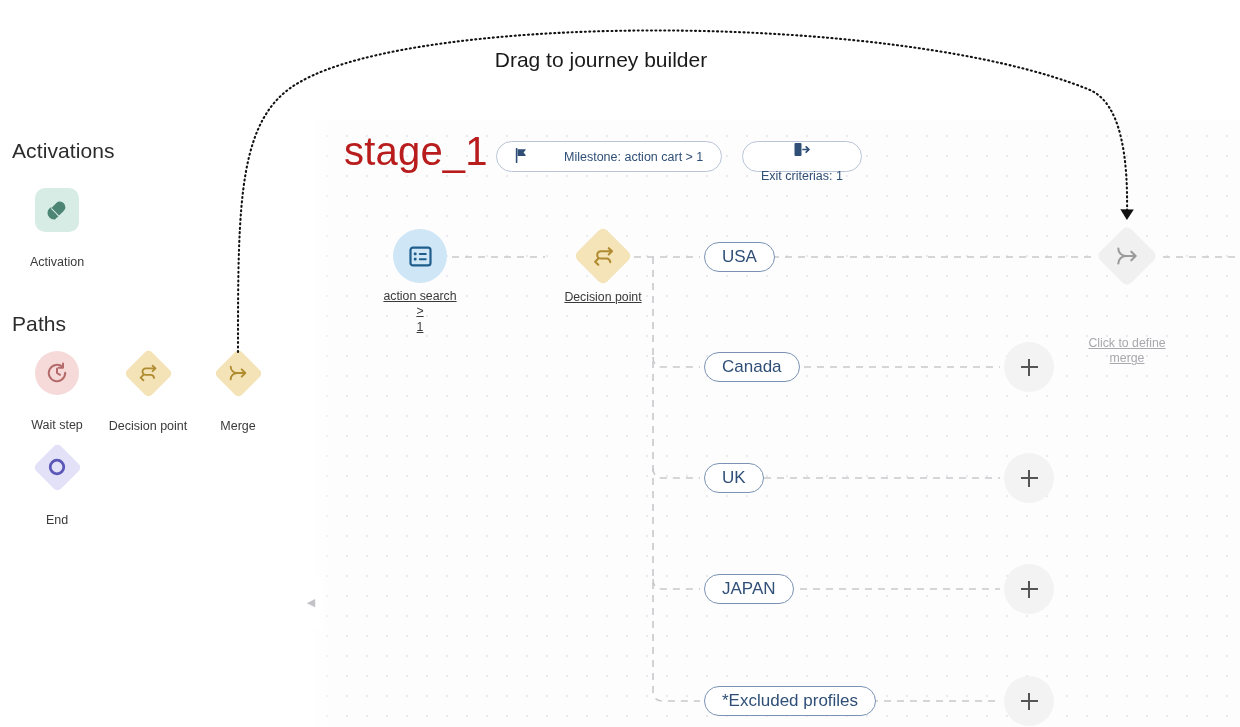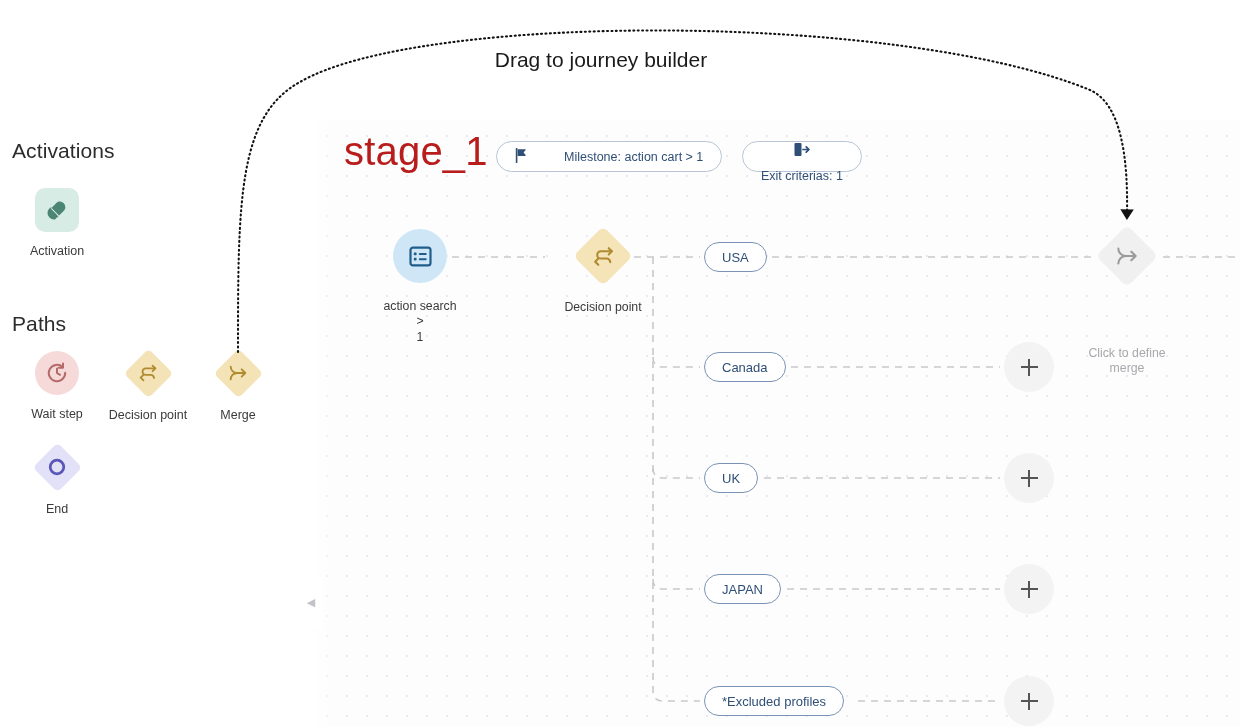--- a/index.html
+++ b/index.html
@@ -25,21 +25,21 @@
   #heading-activations { top: 139px; }
   #heading-paths { top: 312px; }
 
   .palette-item {
     position: absolute;
     width: 86px;
     display: flex; flex-direction: column; align-items: center;
     cursor: grab;
   }
   .palette-item .pi-label {
-    margin-top: 12px;
+    margin-top: 23px;
     font-size: 12.5px; color: #3a3a3a; text-align: center;
     white-space: nowrap; line-height: 1.2;
   }
 
   .shape-rounded {
     width: 44px; height: 44px; border-radius: 10px;
     display: flex; align-items: center; justify-content: center;
     background: #d7ece5;
   }
   .shape-circle {
@@ -105,22 +105,22 @@
   }
   #badge-milestone { left: 496px; top: 141px; gap: 36px; }
   #badge-exit { left: 742px; top: 141px; flex-direction: column; }
 
   
   .node {
     position: absolute; z-index: 3;
     display: flex; flex-direction: column; align-items: center;
   }
   .node .node-label {
-    margin-top: 16px; font-size: 12.3px; color: #3a3a3a;
-    text-align: center; line-height: 1.25; white-space: pre-line;
+    margin-top: 6px; font-size: 12.3px; color: #3a3a3a;
+    text-align: center; line-height: 1.25; white-space: pre-line; text-decoration: underline;
   }
   .node-circle-blue {
     width: 54px; height: 54px; border-radius: 50%;
     background: #cfe6f7;
     display: flex; align-items: center; justify-content: center;
   }
   .node-diamond-amber {
     width: 56px; height: 56px; position: relative;
     display: flex; align-items: center; justify-content: center;
   }
@@ -142,21 +142,21 @@
   }
   .node-diamond-grey svg { position: relative; z-index: 2; }
   .node-label-muted { color: #a8a8ad !important; }
 
   
   .pill {
     position: absolute; height: 30px;
     display: inline-flex; align-items: center; justify-content: center;
     padding: 0 17px;
     border: 1.3px solid #7a93b5; border-radius: 15px; background: #ffffff;
-    font-size: 13px; color: #2f4f77; white-space: nowrap;
+    font-size: 17px; color: #2f4f77; white-space: nowrap;
     z-index: 3; cursor: pointer;
   }
 
   
   .plus-btn {
     position: absolute; width: 50px; height: 50px; border-radius: 50%;
     background: #f3f3f3; z-index: 3; cursor: pointer;
     display: flex; align-items: center; justify-content: center;
   }
   .plus-btn::before, .plus-btn::after {

